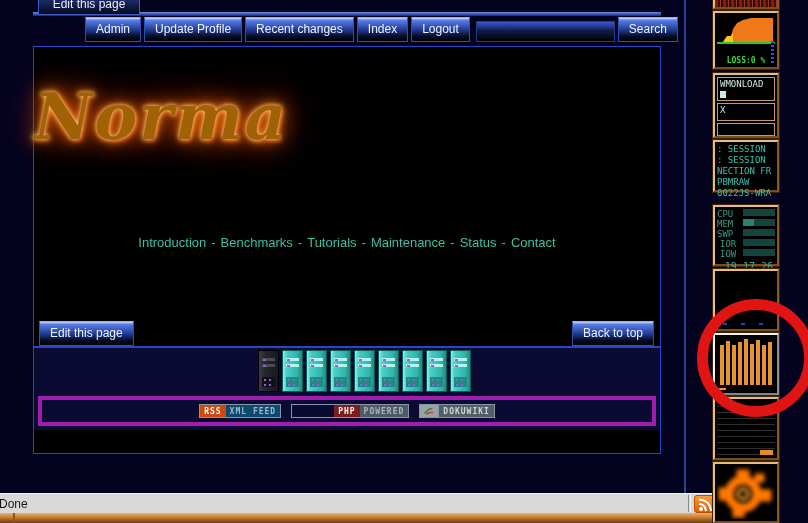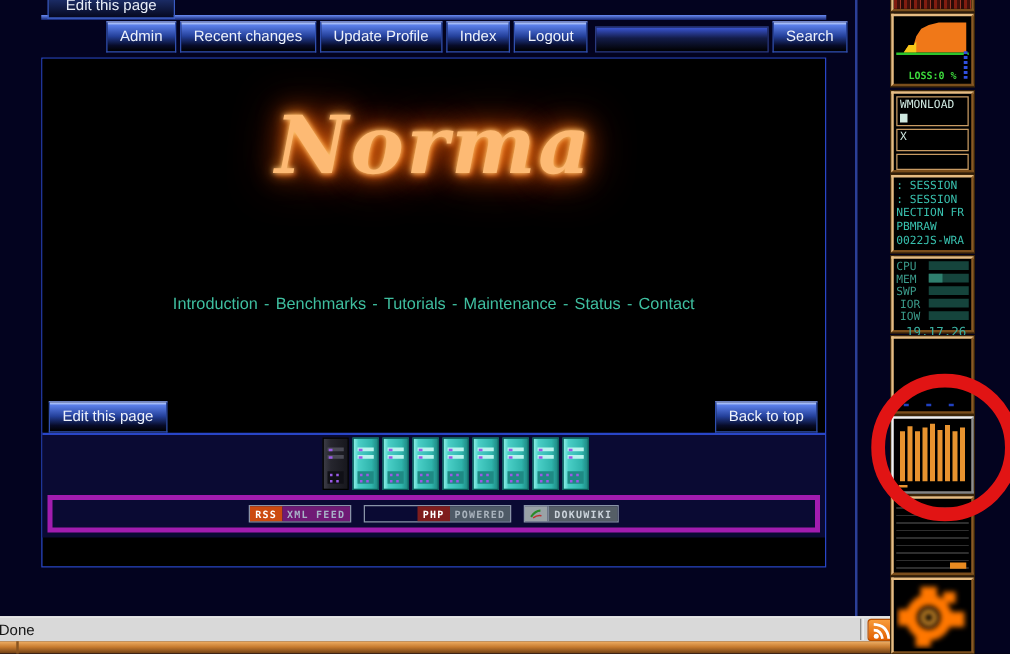--- a/index.html
+++ b/index.html
@@ -16,23 +16,23 @@
   .navrow { position:absolute; left:85px; top:17px; display:flex; gap:3px; align-items:flex-end; }
   .btn { background:linear-gradient(180deg,#c9d9ff 0%,#5a7ee8 10%,#24409a 48%,#070b28 80%,#000 100%);
     border:1px solid #3050b0; border-top-color:#96b0ff; color:#eef2fb; font-size:12px;
     font-family:"Liberation Sans",sans-serif; padding:4px 10px 5px; cursor:pointer; white-space:nowrap; }
   .search-input { width:139px; height:21px; margin-left:3px; margin-top:1px;
     background:linear-gradient(180deg,#3a56d4 0%,#131c48 45%,#000 100%);
     border:1px solid #2a3a80; color:#fff; font-size:12px; padding:0 4px; }
   .wikibox { position:absolute; left:33px; top:46px; width:628px; height:408px;
     border:1px solid #2946c8; background:#000; }
   .content { height:271px; background:#000; position:relative; }
-  .logo { position:absolute; left:0; right:0; top:32px; text-align:center;
+  .logo { position:absolute; left:0; right:0; top:32px; 
     font-family:"DejaVu Serif",serif; font-style:italic; font-weight:bold; font-size:64px;
-    color:#fdba74; letter-spacing:2px;
+    color:#a16207; letter-spacing:2px;
     text-shadow:0 0 4px #ffd080,0 0 10px #ff9020,0 0 22px #ff5e00,0 0 38px #c03000,2px 3px 4px #702000; }
   .pagelinks { position:absolute; left:0; right:0; top:188px; text-align:center;
     font-size:13px; color:#3fbfa0; }
   .pagelinks a { color:#3fbfa0; text-decoration:none; cursor:pointer; }
   .pagelinks .sep { margin:0 5px; }
   .metabar { height:20px; background:#0b0b33; border-bottom:2px solid #2946c8;
     display:flex; justify-content:space-between; align-items:center; padding:0 8px;
     font-size:11px; color:#5f83d8; }
   .btnrow { height:28px; background:#000; position:relative; }
   .btnrow .btn { position:absolute; top:3px; }
@@ -60,21 +60,21 @@
       linear-gradient(#9b59e8,#9b59e8),linear-gradient(#9b59e8,#9b59e8),
       linear-gradient(#9b59e8,#9b59e8),linear-gradient(#9b59e8,#9b59e8),
       linear-gradient(#101016,#101016),
       linear-gradient(90deg,#3c3c46 0%,#26262e 30%,#17171d 100%); }
   .badgebox { position:absolute; left:4px; right:4px; top:48px; height:30px;
     border:4px solid #a21caf; display:flex; justify-content:center; align-items:center; gap:10px; }
   .badge { display:inline-flex; height:14px; font-family:"DejaVu Sans Mono",monospace;
     font-size:8px; font-weight:bold; letter-spacing:1px; border:1px solid #8a94a8; cursor:pointer; }
   .badge span { display:flex; align-items:center; padding:0 4px; }
   .b-rss { background:#cc4a10; color:#fff; }
-  .b-xml { background:#701a75; color:#a8b4c8; }
+  .b-xml { background:#0c4a6e; color:#a8b4c8; }
   .b-php { background:#7f1d1d; color:#fff;margin-left:42px; }
   .b-pow { background:#4e5a66; color:#aab4be; }
   .b-dwicon { background:#9aa2a6; width:18px; justify-content:center; }
   .b-dw { background:#555e66; color:#ccd4dc; border-left:1px solid #8a94a8; }
 
   
   .vline { position:absolute; left:684px; top:0; width:2px; height:493px; background:#2b3f96; }
   .statusbar { position:absolute; left:0; top:493px; width:717px; height:20px;
     background:#d9d9d9; border-top:1px solid #f2f2f2; display:flex; align-items:center;
     font-size:12px; color:#151515; }
@@ -121,22 +121,22 @@
 </style>
 </head>
 <body>
 
 <div class="topstrip"></div>
 
 <div class="edit-tab">Edit this page</div>
 
 <div class="navrow">
   <button class="btn">Admin</button>
+  <button class="btn">Update Profile</button>
   <button class="btn">Recent changes</button>
-  <button class="btn">Update Profile</button>
   <button class="btn">Index</button>
   <button class="btn">Logout</button>
   <input class="search-input" value="" style="">
   <button class="btn">Search</button>
 </div>
 
 <div class="wikibox">
   <div class="content">
     <div class="logo">Norma</div>
     <div class="pagelinks">
@@ -228,21 +228,21 @@
     <div class="dockrow" style="height:24px;">
       <div class="lcd" style="color:#cfe8e0;">WMONLOAD</div>
       <div class="cursorblock"></div>
     </div>
     <div class="dockrow" style="height:18px;">
       <div class="lcd" style="color:#cfe8e0;">X</div>
     </div>
     <div class="dockrow" style="height:13px;margin-bottom:0;"></div>
   </div>
 
-  <div class="panel lcd" style="top:140px;height:62px;">
+  <div class="panel lcd" style="top:140px;height:52px;">
     <div class="lcd-line">: SESSION</div>
     <div class="lcd-line">: SESSION</div>
     <div class="lcd-line">NECTION FR</div>
     <div class="lcd-line">PBMRAW</div>
     <div class="lcd-line">0022JS-WRA</div>
   </div>
 
   <div class="panel" style="top:205px;height:61px;">
     <div class="statrow">
       <span class="lbl">CPU</span>

